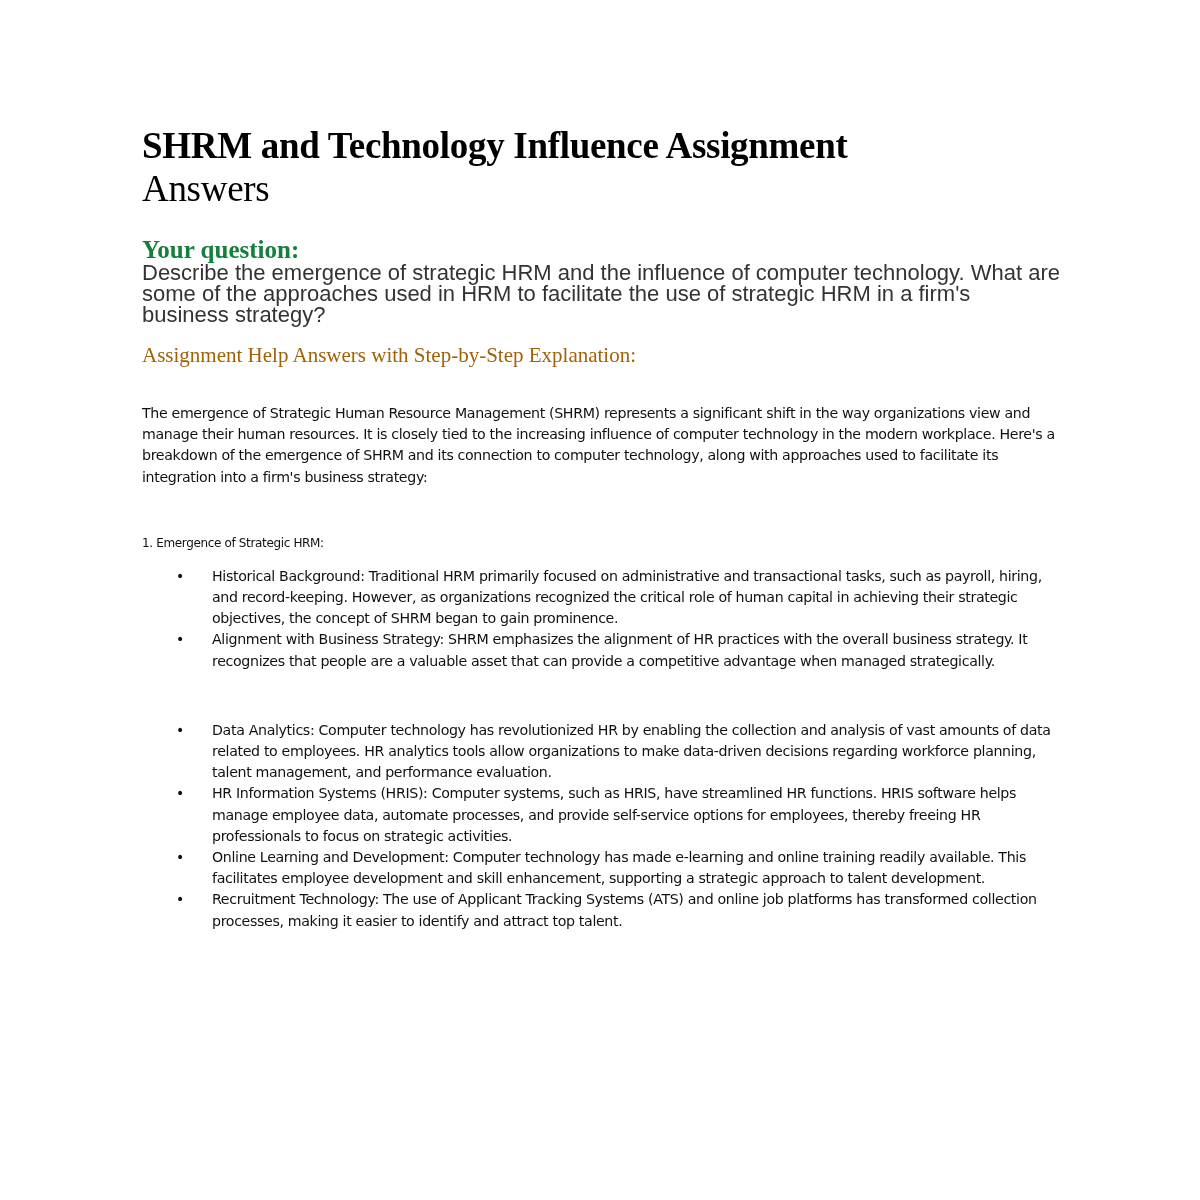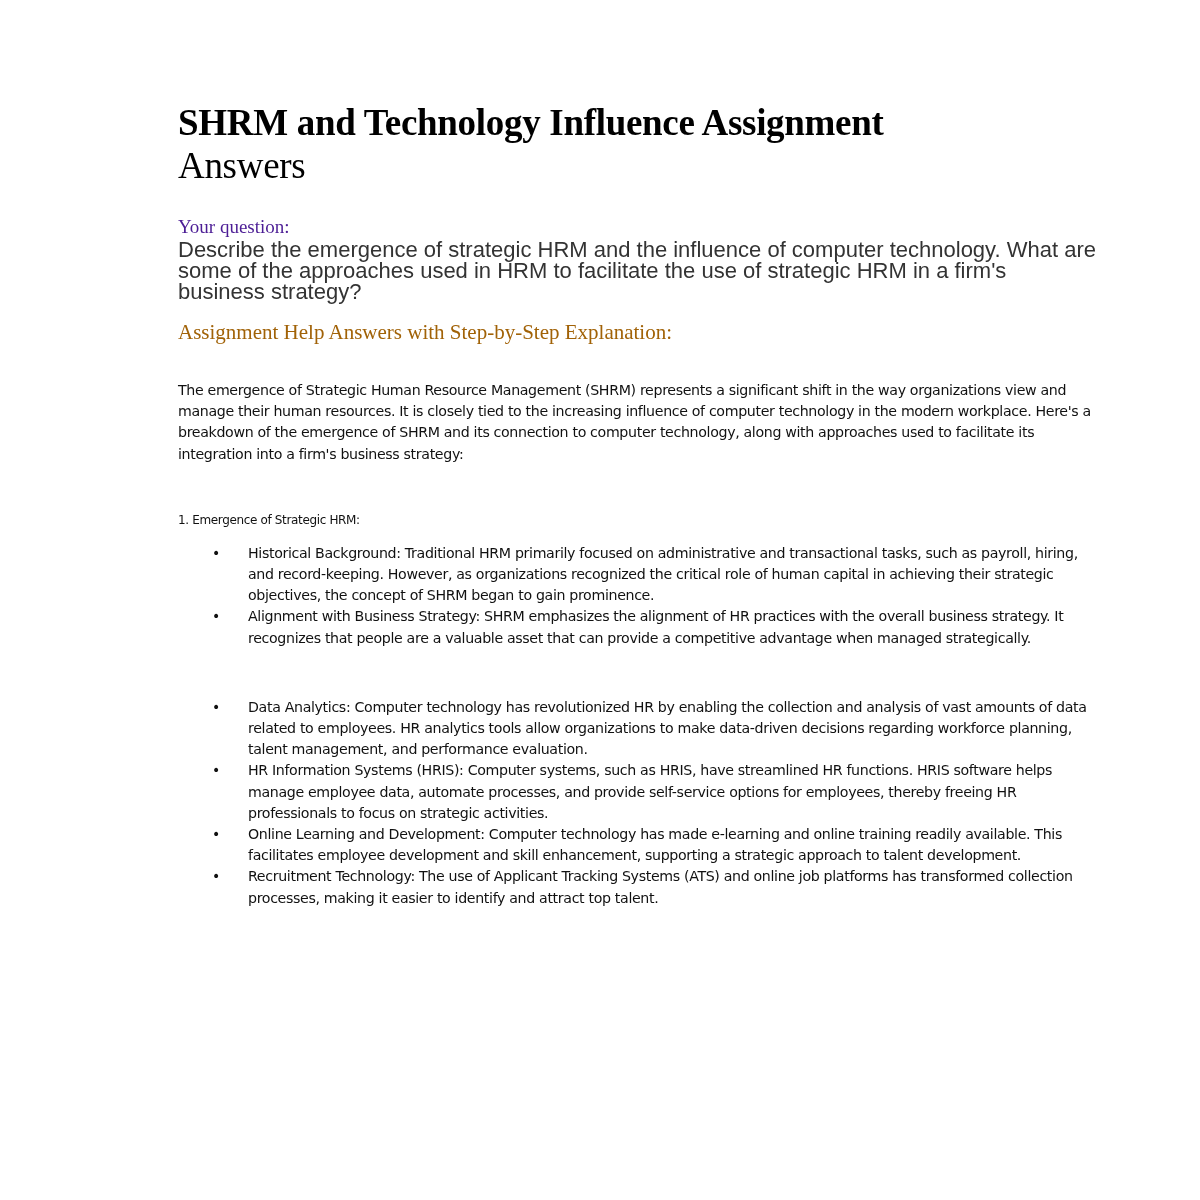--- a/index.html
+++ b/index.html
@@ -10,47 +10,46 @@
     body {
       width: 1200px;
       height: 1200px;
       position: relative;
       overflow: hidden;
       color: #000;
     }
     .page {
       position: absolute;
       left: 142px;
-      top: 101px;
+      top: 124px;
       width: 920px;
-      margin-left: 36px;
     }
     .title {
       font-family: "Liberation Serif", "DejaVu Serif", serif;
       font-size: 37px;
       line-height: 43px;
       margin: 0;
       color: #000;
       letter-spacing: -0.3px;
     }
     .title .bold {
       font-weight: bold;
       display: block;
     }
     .title .normal {
       font-weight: normal;
       display: block;
     }
     .question-heading {
       font-family: "Liberation Serif", "DejaVu Serif", serif;
-      font-size: 19px;
-      color: #4c1d95;
+      font-size: 25px;
+      color: #15803d;
       margin: 28px 0 0 0;
       line-height: 24px;
-      font-weight: normal;
+      font-weight: bold;
     }
     .question-text {
       font-family: "Liberation Sans", "DejaVu Sans", sans-serif;
       font-size: 22px;
       line-height: 21px;
       color: #333;
       margin: 0;
     }
     .answer-heading {
       font-family: "Liberation Serif", "DejaVu Serif", serif;

